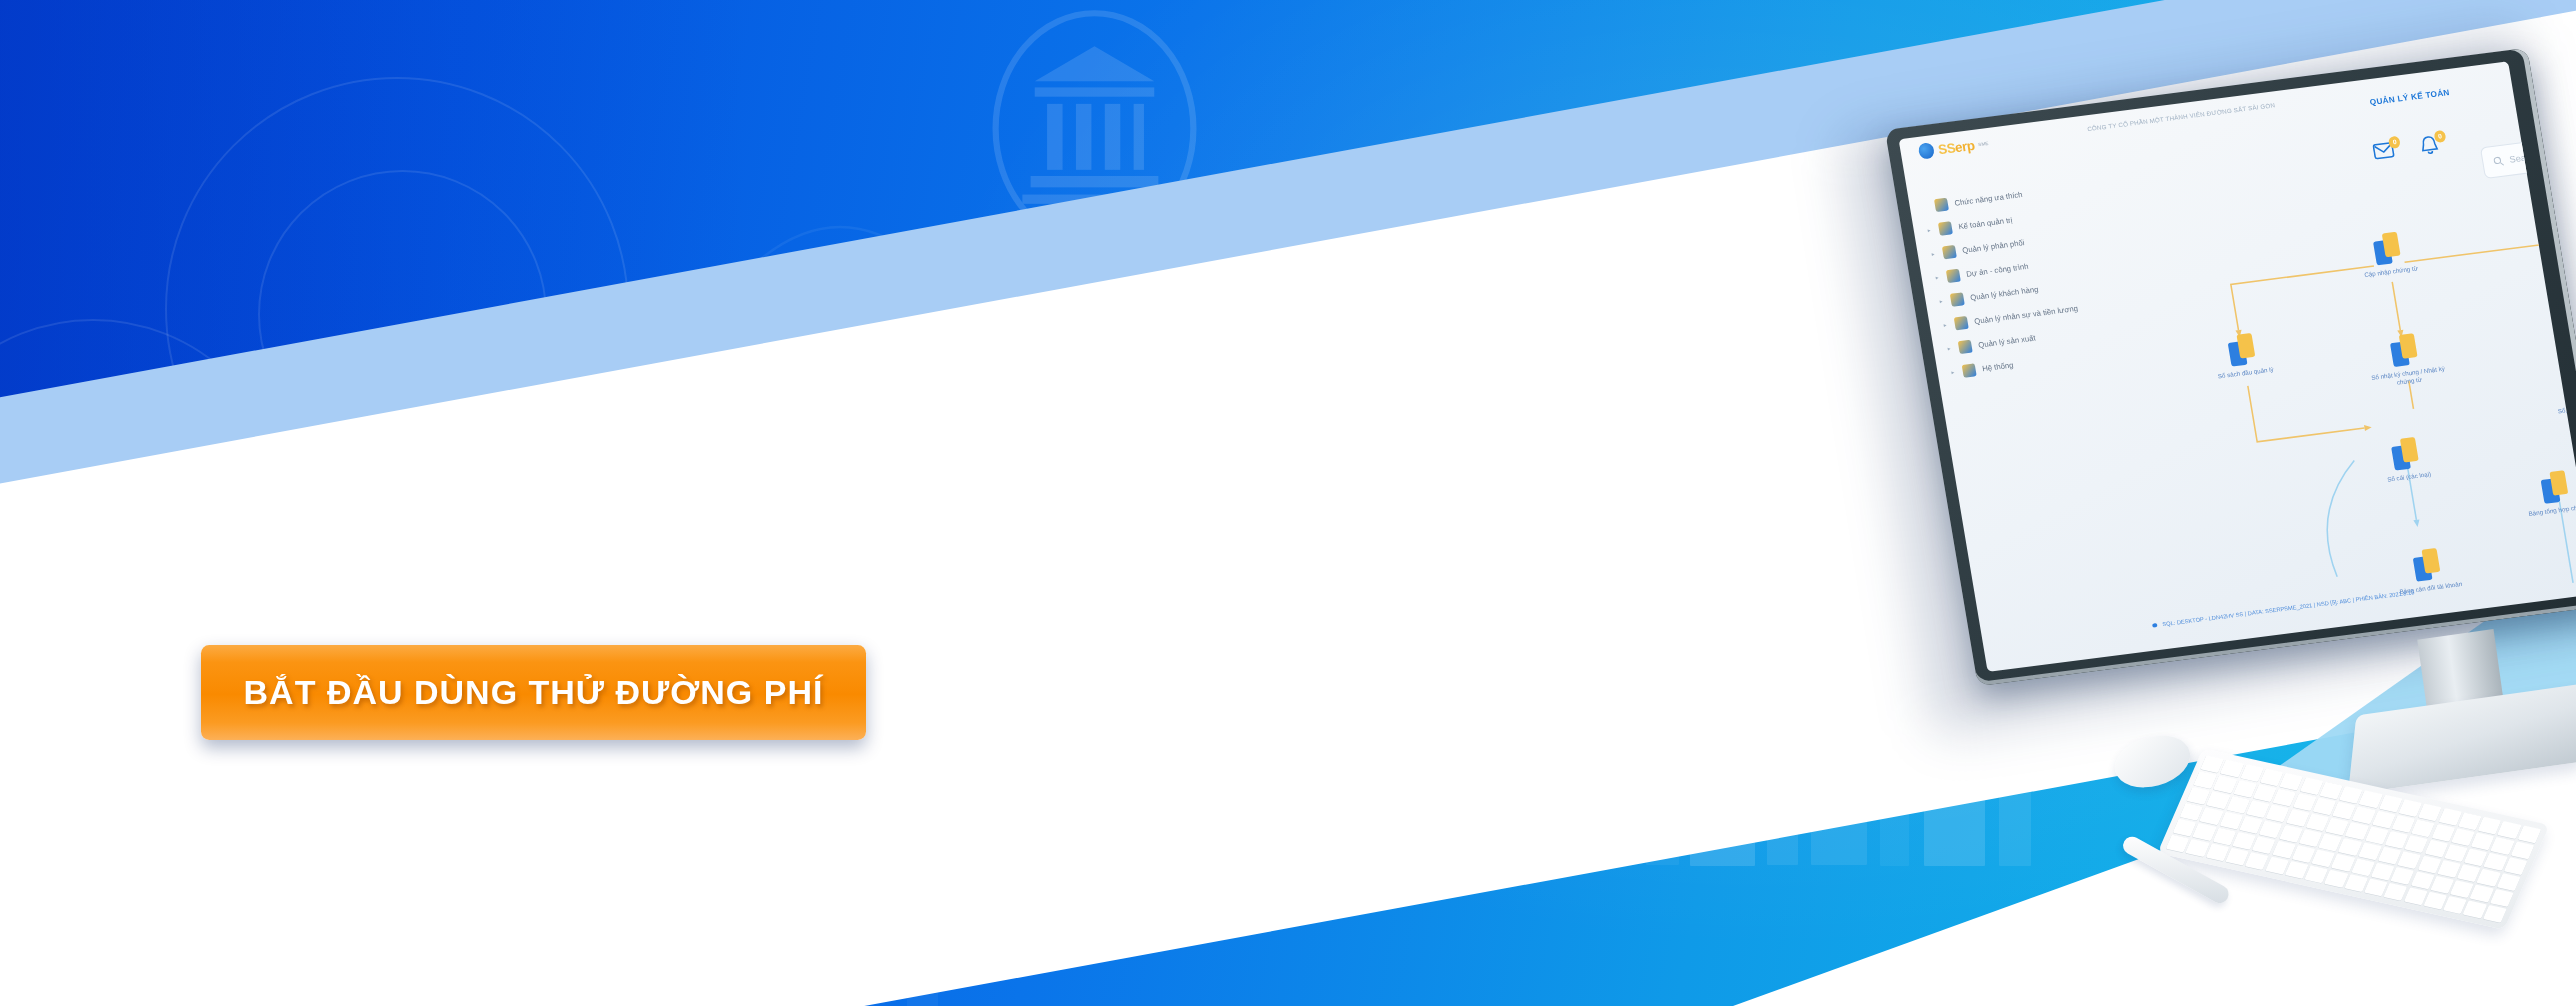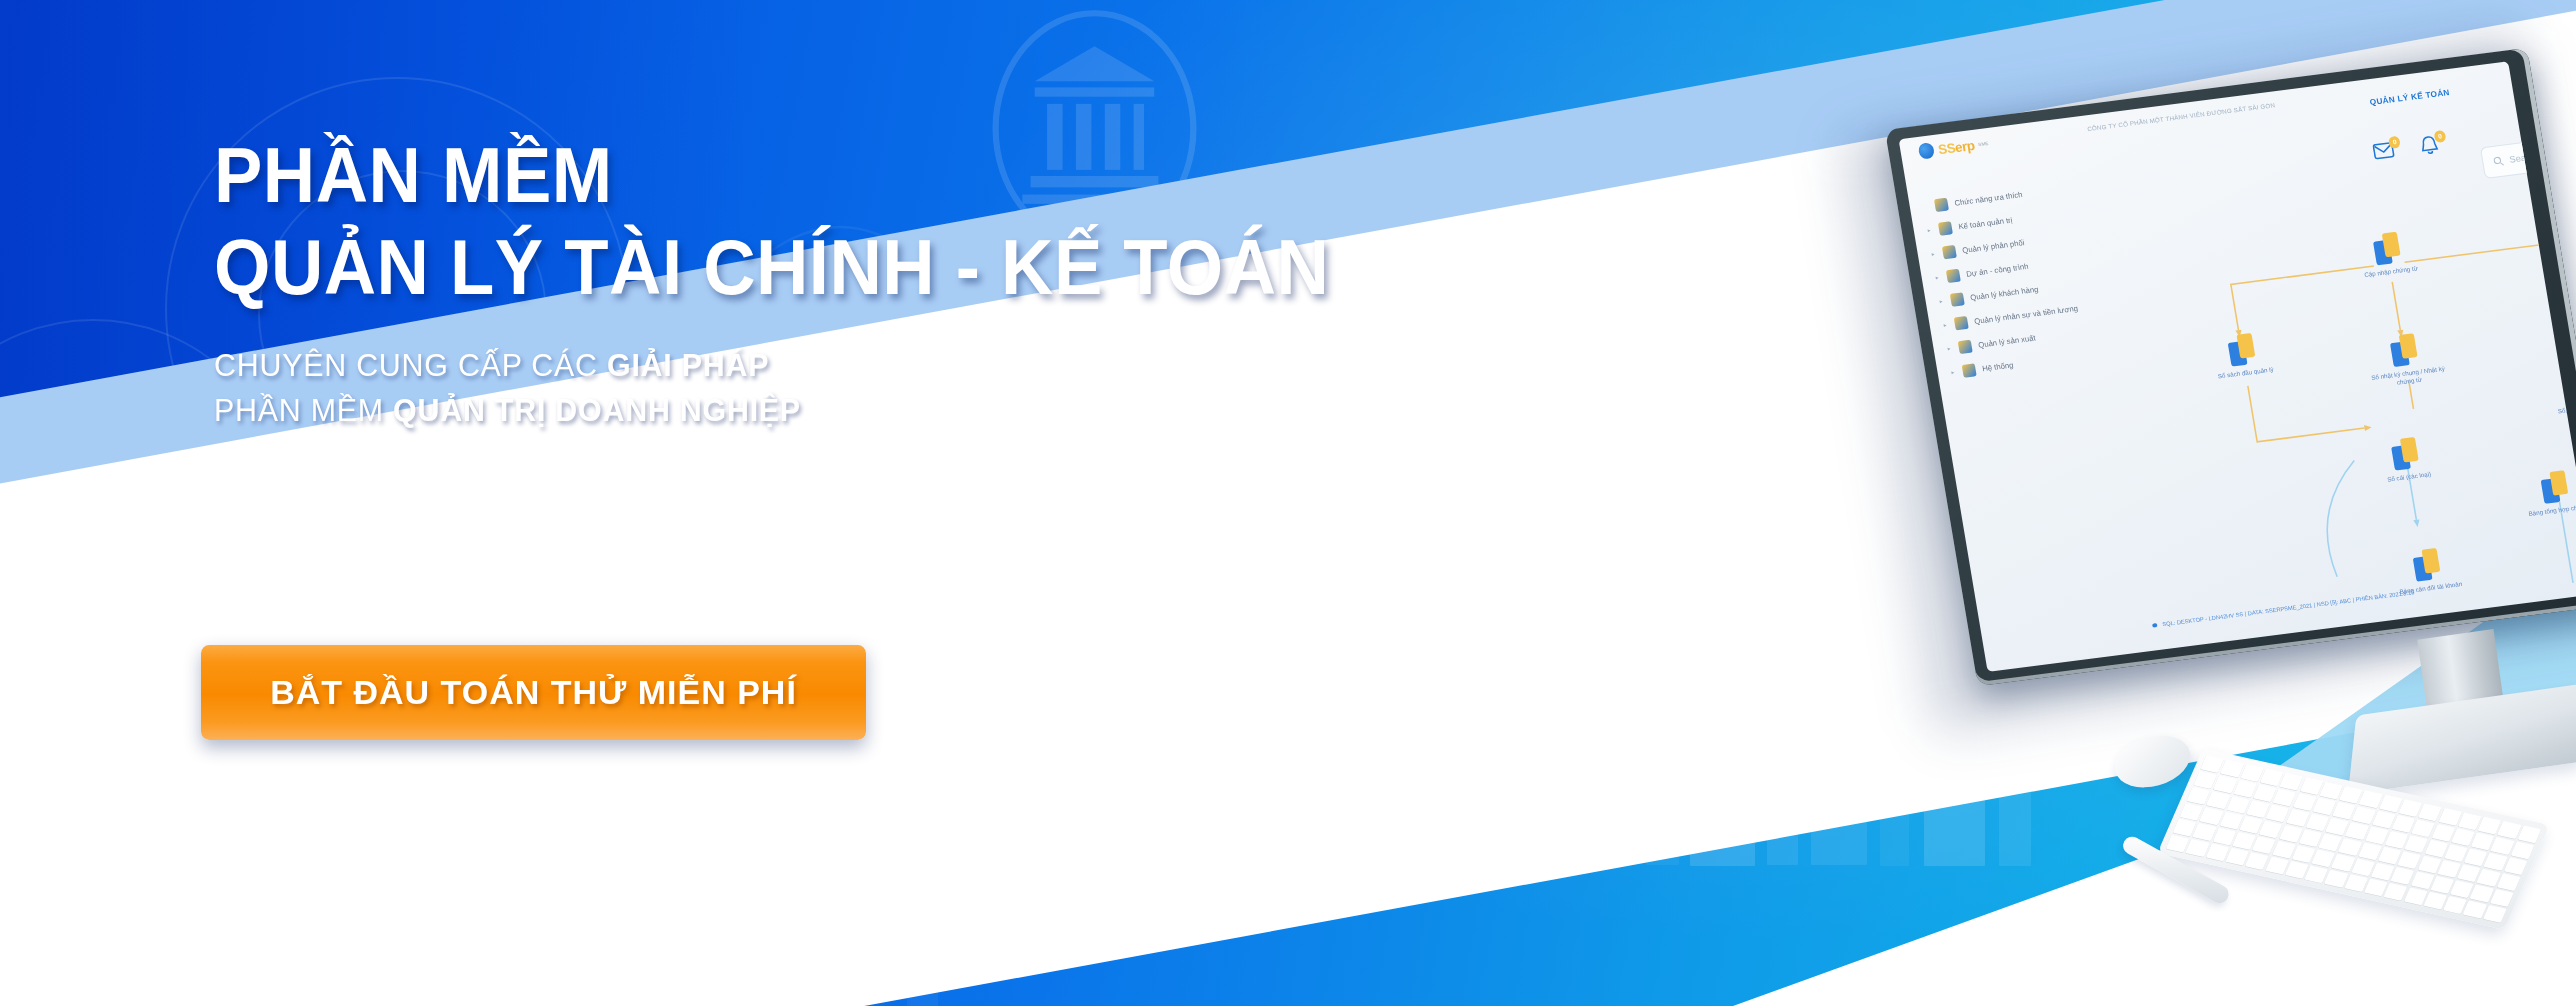--- a/index.html
+++ b/index.html
@@ -227,37 +227,22 @@
   <svg class="arrow-wrap" viewBox="0 0 1500 900">
     <path d="M250 900 L250 520 L140 520 L420 130 L700 520 L590 520 L590 900 Z" fill="#ffffff" opacity=".28"></path>
     <path d="M790 900 L790 430 L680 430 L1010  20 L1330 430 L1210 430 L1210 900 Z" fill="#ffffff" opacity=".40"></path>
   </svg>
 
   <div class="diag-light"></div>
   <div class="diag-white"></div>
   <div class="wedge-right"></div>
   <div class="wedge-right-white"></div>
 
-  <div class="copy">
-    <div class="h1">
-      <div class="l1">PHẦN MỀM</div>
-      <div class="l2">QUẢN LÝ TÀI CHÍNH - KẾ TOÁN</div>
-    </div>
-
-    <div class="sub">
-      <div>
-        <span>CHUYÊN CUNG CẤP CÁC </span><span class="bold">GIẢI PHÁP</span>
-      </div>
-      <div>
-        <span>PHẦN MỀM </span><span class="bold">QUẢN TRỊ DOANH NGHIỆP</span>
-      </div>
-    </div>
-  </div>
-
-  <div class="cta">BẮT ĐẦU TOÁN THỬ MIỄN PHÍ</div>
+
+  <div class="cta">BẮT ĐẦU DÙNG THỬ ĐƯỜNG PHÍ</div>
 
   <div id="desk">
     <div class="mon-shadow"></div>
 
     <div class="mon-body">
       <div class="mon-screen">
         <div class="ui">
 
           <div class="ui-top">
             <div class="logo">

